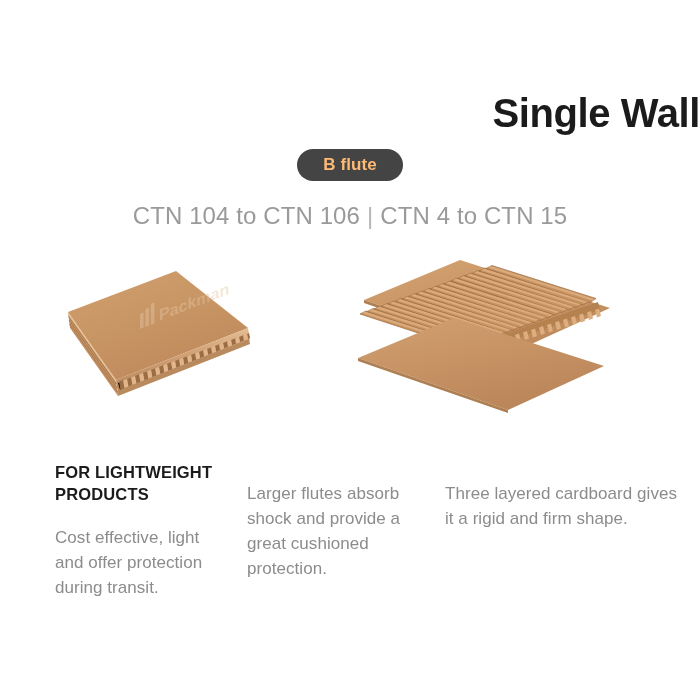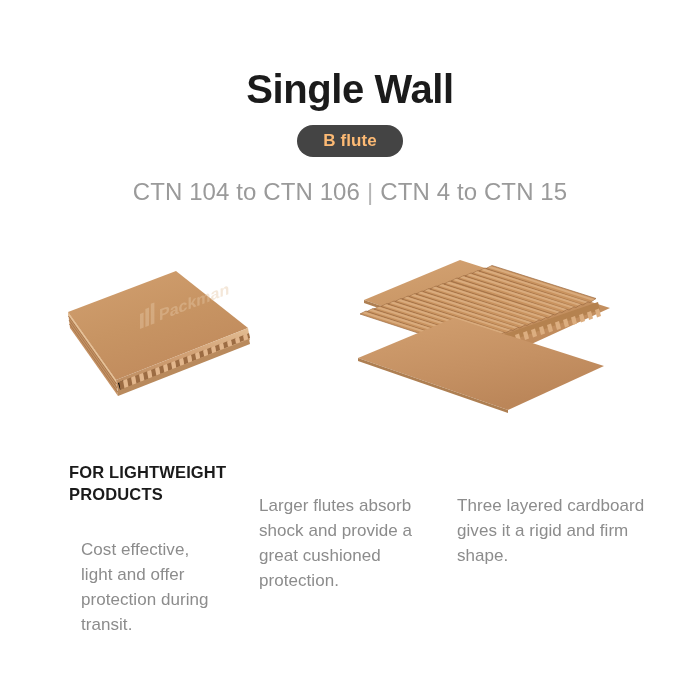--- a/index.html
+++ b/index.html
@@ -24,26 +24,27 @@
   
   .header {
     position: absolute;
     top: 0;
     left: 0;
     width: 700px;
     text-align: center;
   }
   .title {
     margin: 0;
-    padding-top: 67px;
+    padding-top: 91px;
     font-size: 40px;
     font-weight: bold;
     letter-spacing: -0.4px;
     color: #1b1b1b;
     line-height: 1.1;
+    text-align: right;
   }
   .badge-wrap {
     margin-top: 14px;
     height: 34px;
   }
   .badge {
     display: inline-block;
     background: #444444;
     color: #fdba74;
     font-size: 17px;
@@ -85,35 +86,35 @@
     position: absolute;
     top: 462px;
     left: 0;
     width: 700px;
     display: flex;
   }
   .col {
     box-sizing: border-box;
     padding-right: 18px;
   }
-  .col-1 { width: 247px; padding-left: 69px; }
+  .col-1 { width: 247px; padding-left: 55px; }
   .col-2 { width: 198px; padding-left: 0; }
   .col-3 { width: 255px; padding-left: 0; }
 
   .col-heading {
     margin: 0;
     font-size: 16.5px;
     font-weight: bold;
     color: #1b1b1b;
     line-height: 1.32;
     letter-spacing: 0.15px;
     text-transform: uppercase;
   }
   .col-body {
-    margin: 12px;
+    margin: 0;
     padding-top: 19px;
     font-size: 17px;
     color: #8c8c8c;
     line-height: 1.48;
     letter-spacing: 0.05px;
   }
 </style>
 </head>
 <body>
 

